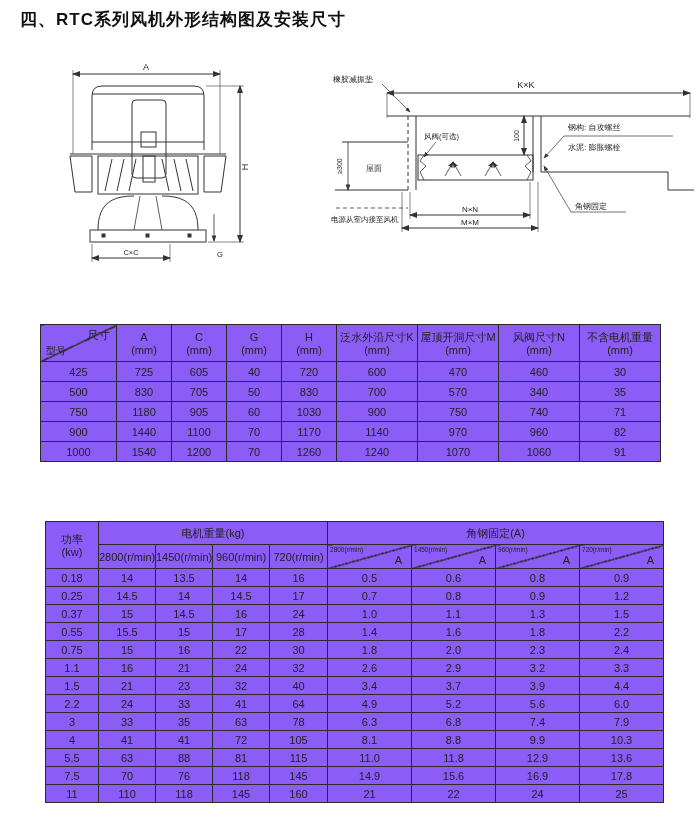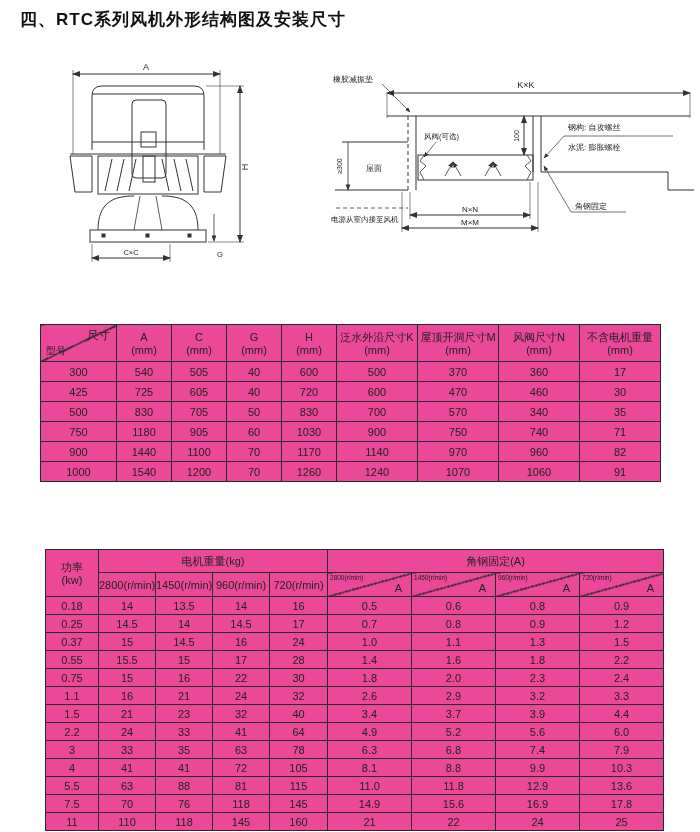--- a/index.html
+++ b/index.html
@@ -8,30 +8,30 @@
     font-family:"Liberation Sans", sans-serif; color:#1b1b1b;
     overflow:hidden;
   }
   .title {
     position:absolute; left:20px; top:8px;
     font-size:17px; font-weight:bold; letter-spacing:1px; color:#111;
   }
   svg text { font-family:"Liberation Sans", sans-serif; fill:#222; }
   .dwg { position:absolute; }
   
-  table { border-collapse:collapse; table-layout:fixed; background:#ec4899; }
+  table { border-collapse:collapse; table-layout:fixed; background:#8b5cf6; }
   th, td {
     border:1.5px solid #2a2a2a; text-align:center; vertical-align:middle;
     font-size:11px; font-weight:normal; padding:0; color:#222;
     white-space:nowrap; overflow:hidden;
   }
   #table1 { position:absolute; left:40px; top:324px; width:620px; }
   #table1 thead th { height:36px; }
   #table1 tbody td { height:19px; }
-  #table2 { position:absolute; left:45px; top:549px; width:618px; }
+  #table2 { position:absolute; left:45px; top:521px; width:618px; }
   #table2 thead tr.gr th { height:22px; }
   #table2 thead tr.sub th { height:23px;margin-top:20px; }
   #table2 tbody td { height:17px; }
   .hl { line-height:13px; }
   .hu { line-height:12px; }
   
   .diag1 {
     position:relative;
     background:linear-gradient(to bottom right,
       transparent calc(50% - 0.8px), #2a2a2a calc(50% - 0.8px),
@@ -229,31 +229,20 @@
           <div class="hu">(mm)</div>
         </th>
       <th>
           <div class="hl">不含电机重量</div>
           <div class="hu">(mm)</div>
         </th>
     </tr>
   </thead>
   <tbody>
       <tr>
-        <td>300</td>
-        <td>540</td>
-        <td>505</td>
-        <td>40</td>
-        <td>600</td>
-        <td>500</td>
-        <td>370</td>
-        <td>360</td>
-        <td>17</td>
-      </tr>
-      <tr>
         <td>425</td>
         <td>725</td>
         <td>605</td>
         <td>40</td>
         <td>720</td>
         <td>600</td>
         <td>470</td>
         <td>460</td>
         <td>30</td>
       </tr>

